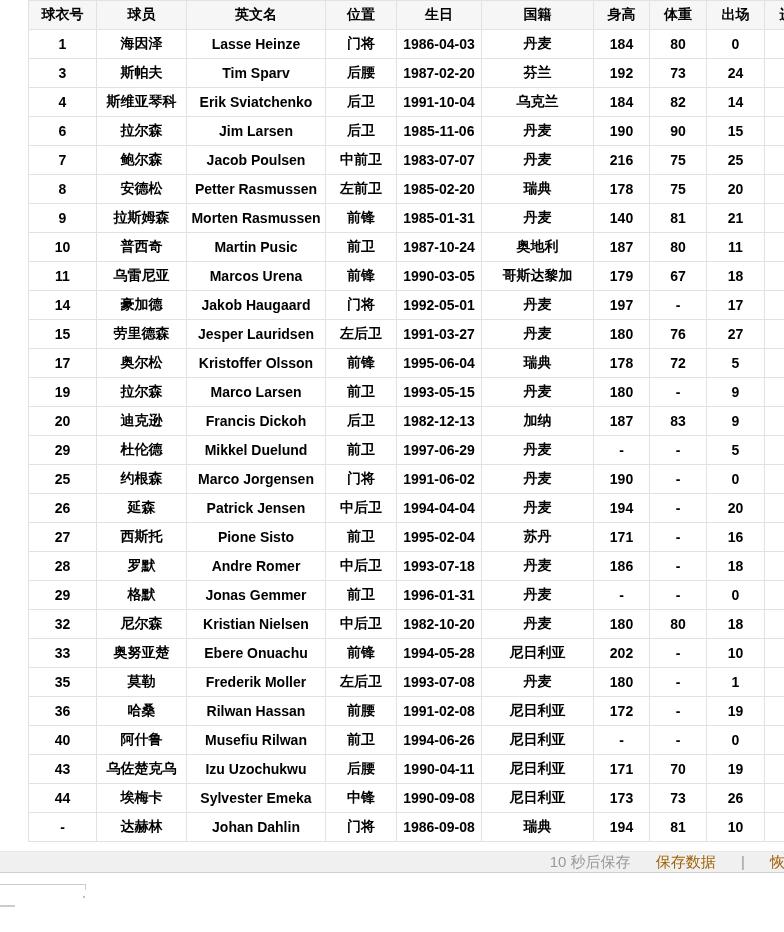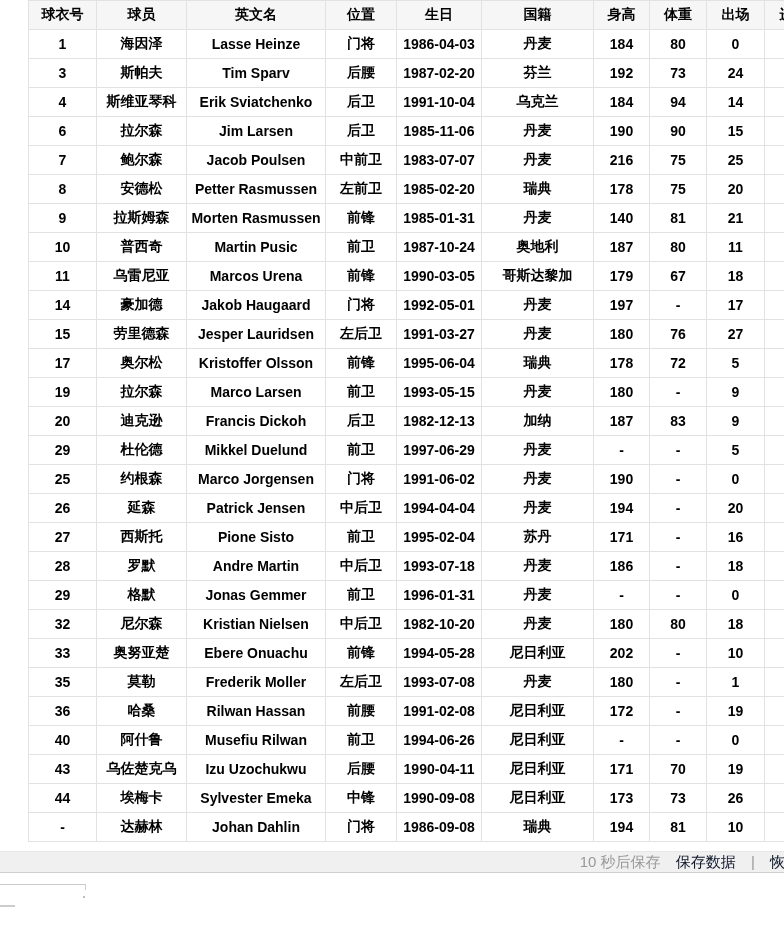--- a/index.html
+++ b/index.html
@@ -42,22 +42,22 @@
     height: 20px;
     background: #f0f0f0;
     border-top: 1px solid #e7e7e7;
     border-bottom: 1px solid #cfcfcf;
     text-align: right;
     font-size: 15px;
     line-height: 20px;
     color: #999999;
     white-space: nowrap;
   }
-  .statusbar span { margin-left: 11px; }
-  .statusbar .sb-link { cursor: pointer; color: #0f172a; text-decoration: none; font-family: Liberation Serif, serif; }
+  .statusbar span { margin-left: 21px; }
+  .statusbar .sb-link { cursor: pointer; color: #a16207; text-decoration: none; font-family: Liberation Serif, serif; }
   .frag { position: absolute; background: #cccccc; }
   .frag-top    { top: 884px; left: 0;    width: 86px; height: 1px; }
   .frag-tick   { top: 884px; left: 85px; width: 1px;  height: 6px; }
   .frag-dot    { top: 896px; left: 83px; width: 2px;  height: 2px; background:#bfbfbf; }
   .frag-bottom { top: 905px; left: 0;    width: 15px; height: 2px; }
 </style>
 </head>
 <body>
 
 <div class="page">
@@ -115,21 +115,21 @@
           <td>0</td>
         </tr>
         <tr>
           <td>4</td>
           <td>斯维亚琴科</td>
           <td>Erik Sviatchenko</td>
           <td>后卫</td>
           <td>1991-10-04</td>
           <td>乌克兰</td>
           <td>184</td>
-          <td>94</td>
+          <td>82</td>
           <td>14</td>
           <td>1</td>
         </tr>
         <tr>
           <td>6</td>
           <td>拉尔森</td>
           <td>Jim Larsen</td>
           <td>后卫</td>
           <td>1985-11-06</td>
           <td>丹麦</td>
@@ -302,21 +302,21 @@
           <td>1995-02-04</td>
           <td>苏丹</td>
           <td>171</td>
           <td>-</td>
           <td>16</td>
           <td>7</td>
         </tr>
         <tr>
           <td>28</td>
           <td>罗默</td>
-          <td>Andre Martin</td>
+          <td>Andre Romer</td>
           <td>中后卫</td>
           <td>1993-07-18</td>
           <td>丹麦</td>
           <td>186</td>
           <td>-</td>
           <td>18</td>
           <td>0</td>
         </tr>
         <tr>
           <td>29</td>

